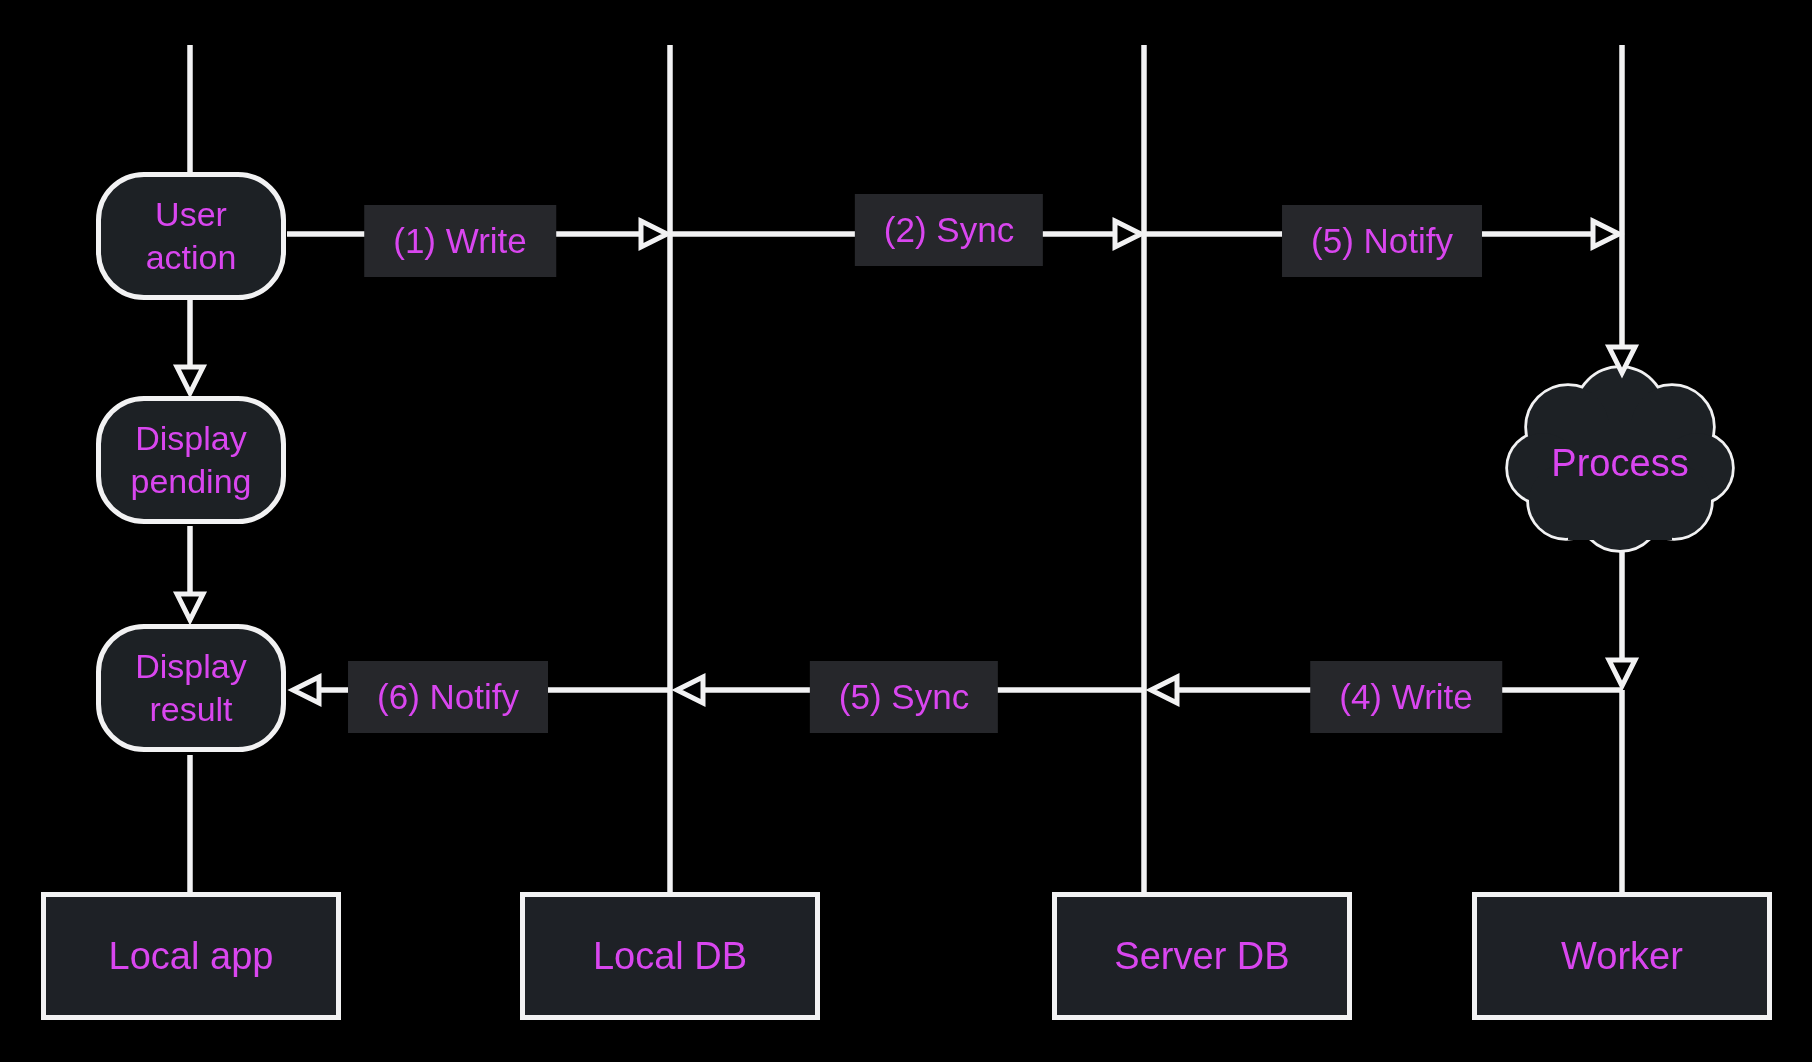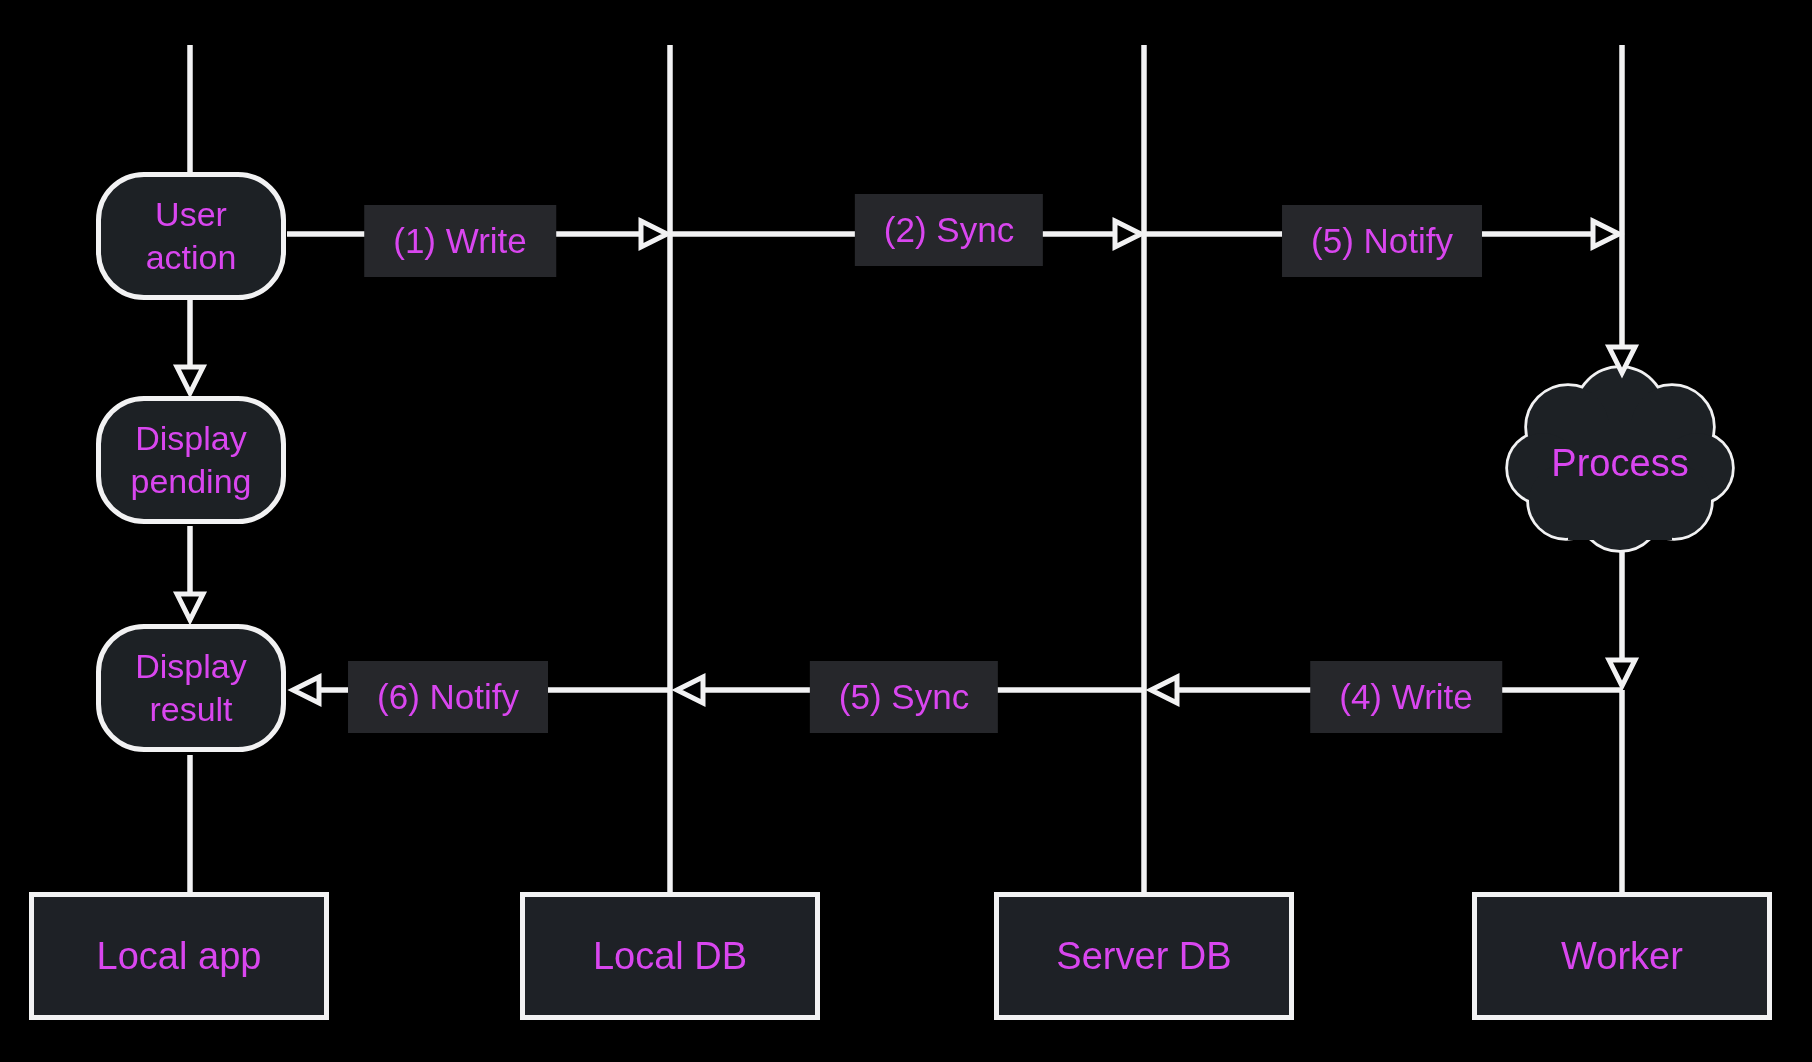--- a/index.html
+++ b/index.html
@@ -196,26 +196,26 @@
 
   <div class="cloud-label">Process</div>
 
   <div class="chip" style="left:460px; top:205px;">(1) Write</div>
   <div class="chip" style="left:904px; top:194px;margin-left:45px;">(2) Sync</div>
   <div class="chip" style="left:1382px; top:205px;">(5) Notify</div>
   <div class="chip" style="left:1382px; top:661px;margin-left:24px;">(4) Write</div>
   <div class="chip" style="left:904px; top:661px;">(5) Sync</div>
   <div class="chip" style="left:448px; top:661px;">(6) Notify</div>
 
-  <div class="lane-box" style="left:29px;">
+  <div class="lane-box" style="left:41px;">
     <span>Local app</span>
   </div>
   <div class="lane-box" style="left:520px;">
     <span>Local DB</span>
   </div>
-  <div class="lane-box" style="left:994px;">
+  <div class="lane-box" style="left:1052px;">
     <span>Server DB</span>
   </div>
   <div class="lane-box" style="left:1472px;">
     <span>Worker</span>
   </div>
 
 </div>
 
 </body></html>

